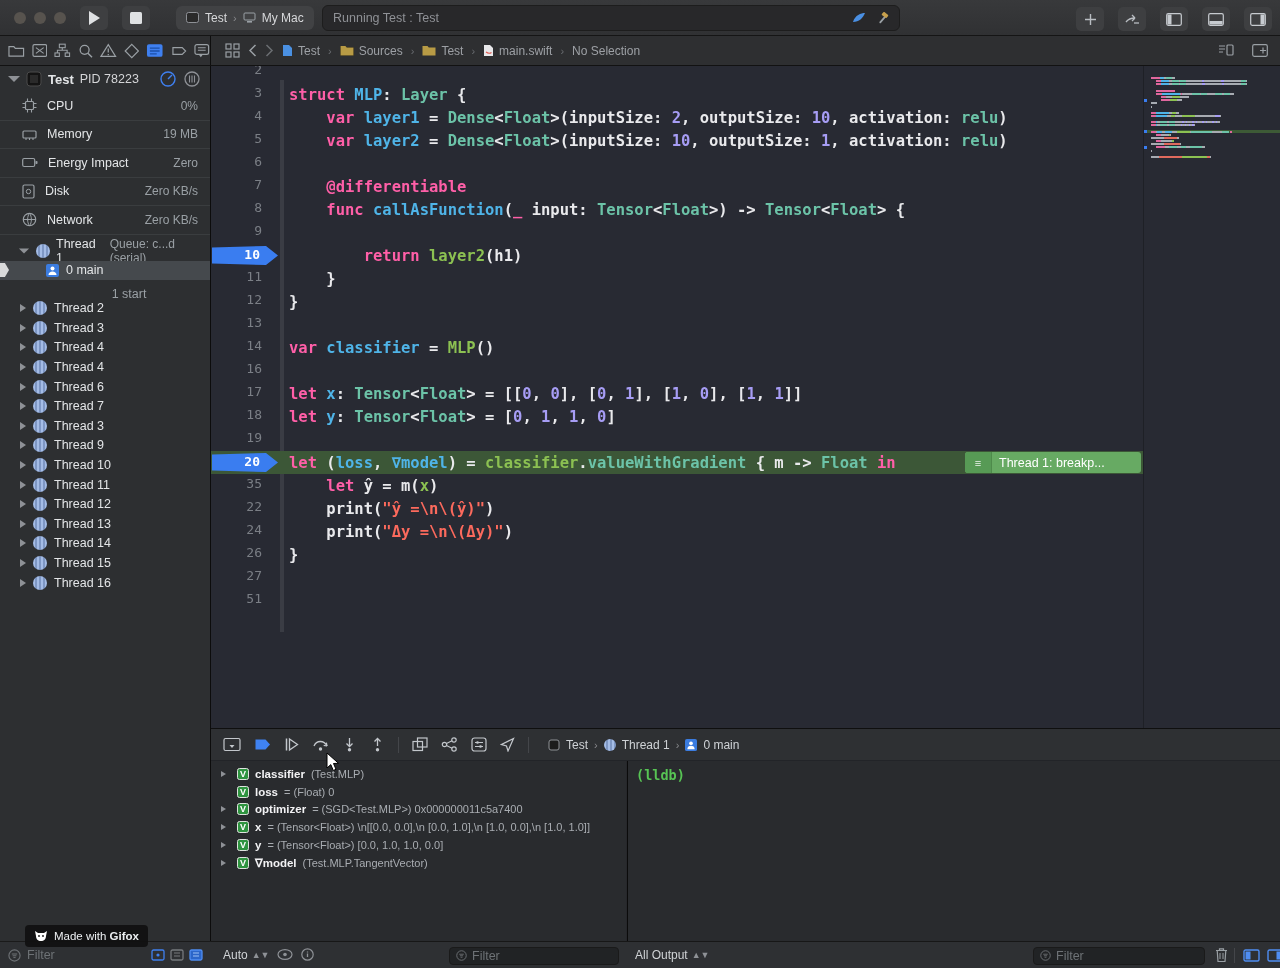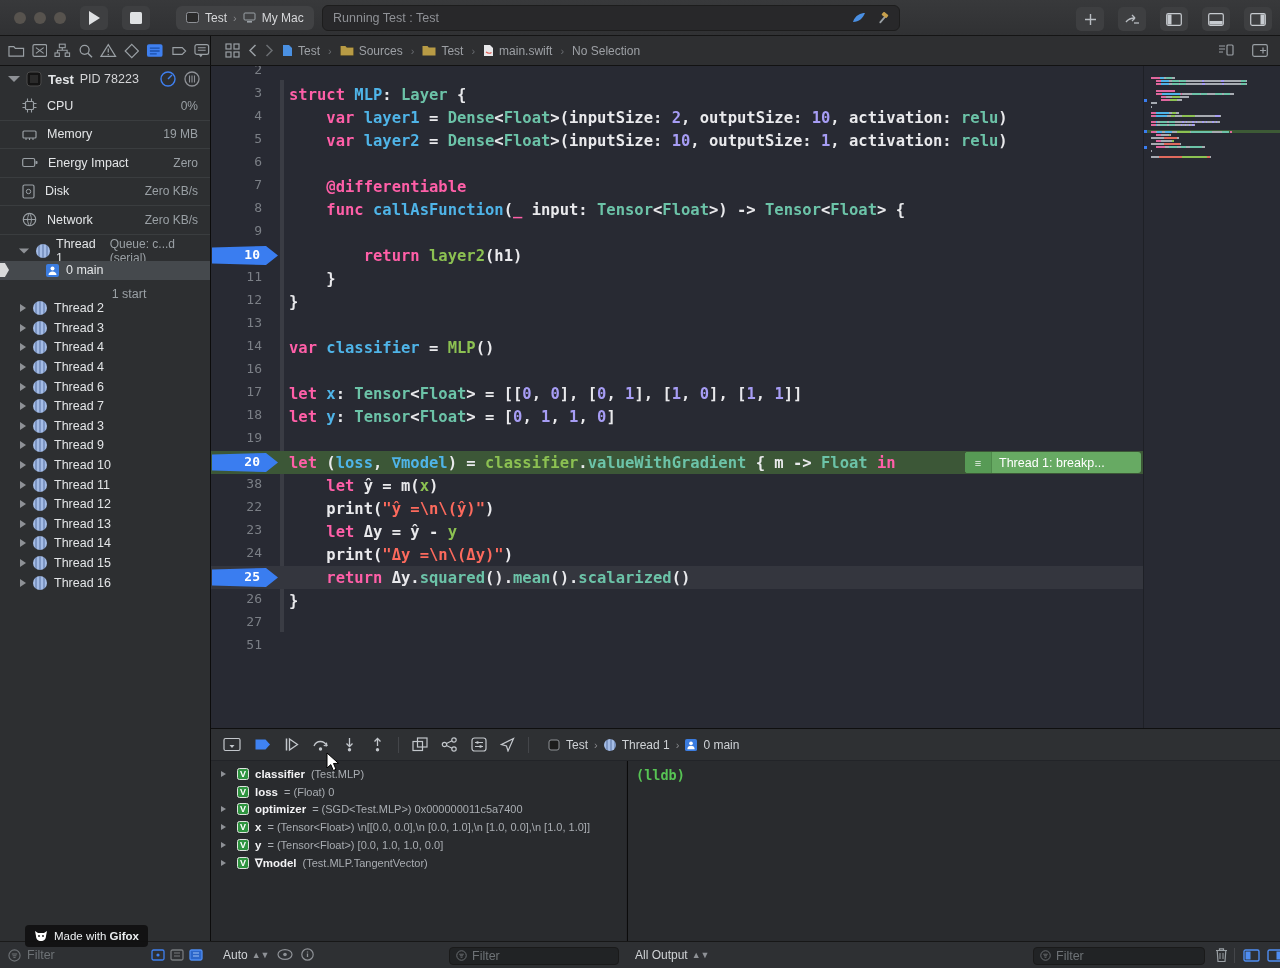--- a/index.html
+++ b/index.html
@@ -597,49 +597,35 @@
           </span>
         </span>
         <span class="ctext"><span class="tk-kw">let </span><span class="tk-pl">(</span><span class="tk-cyan">loss</span><span class="tk-pl">, </span><span class="tk-cyan">∇model</span><span class="tk-pl">) = </span><span class="tk-green">classifier</span><span class="tk-pl">.</span><span class="tk-teal">valueWithGradient</span><span class="tk-pl"> { m -&gt; </span><span class="tk-teal">Float</span><span class="tk-pl"> </span><span class="tk-kw">in</span></span>
         <div id="bp-badge">
           <span class="seg">≡</span>
           <span class="btxt">Thread 1: breakp...</span>
         </div>
       </div>
       <div class="crow">
         <span class="gcell">
-          <span class="lnum">38</span>
+          <span class="lnum">35</span>
         </span>
         <span class="ctext"><span class="tk-pl">    </span><span class="tk-kw">let </span><span class="tk-pl">ŷ = m(</span><span class="tk-green">x</span><span class="tk-pl">)</span></span>
       </div>
       <div class="crow">
         <span class="gcell">
           <span class="lnum">22</span>
         </span>
         <span class="ctext"><span class="tk-pl">    print(</span><span class="tk-str">"ŷ =\n\(ŷ)"</span><span class="tk-pl">)</span></span>
       </div>
       <div class="crow">
         <span class="gcell">
-          <span class="lnum">23</span>
-        </span>
-        <span class="ctext"><span class="tk-pl">    </span><span class="tk-kw">let </span><span class="tk-pl">Δy = ŷ - </span><span class="tk-green">y</span></span>
-      </div>
-      <div class="crow">
-        <span class="gcell">
           <span class="lnum">24</span>
         </span>
         <span class="ctext"><span class="tk-pl">    print(</span><span class="tk-str">"Δy =\n\(Δy)"</span><span class="tk-pl">)</span></span>
-      </div>
-      <div class="crow hl">
-        <span class="gcell">
-          <span class="bp-tag">
-            <span>25</span>
-          </span>
-        </span>
-        <span class="ctext"><span class="tk-pl">    </span><span class="tk-kw">return </span><span class="tk-pl">Δy.</span><span class="tk-teal">squared</span><span class="tk-pl">().</span><span class="tk-teal">mean</span><span class="tk-pl">().</span><span class="tk-teal">scalarized</span><span class="tk-pl">()</span></span>
       </div>
       <div class="crow">
         <span class="gcell">
           <span class="lnum">26</span>
         </span>
         <span class="ctext"><span class="tk-pl">}</span></span>
       </div>
       <div class="crow">
         <span class="gcell">
           <span class="lnum">27</span>

